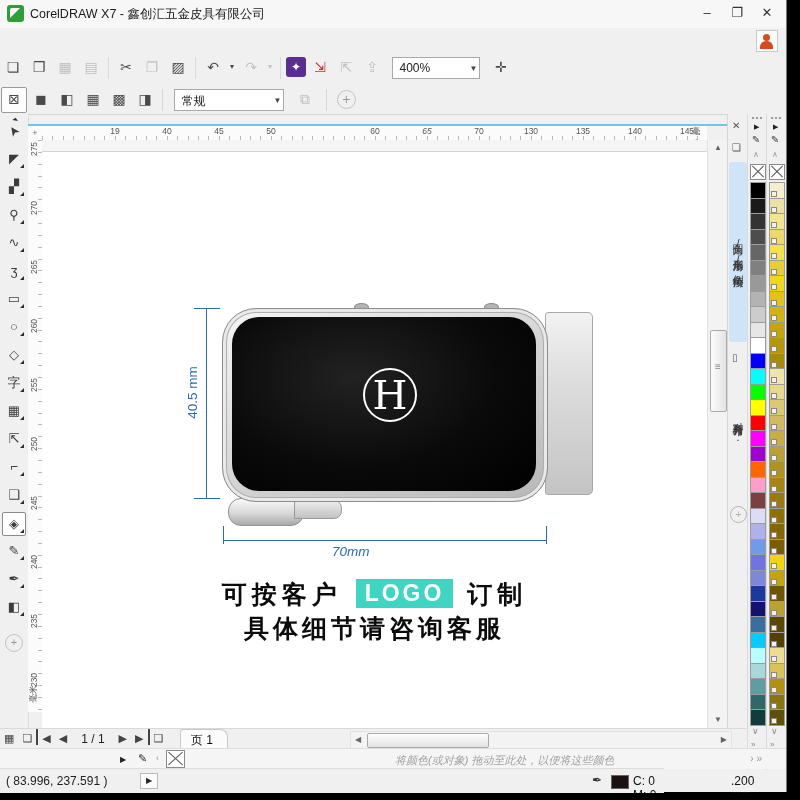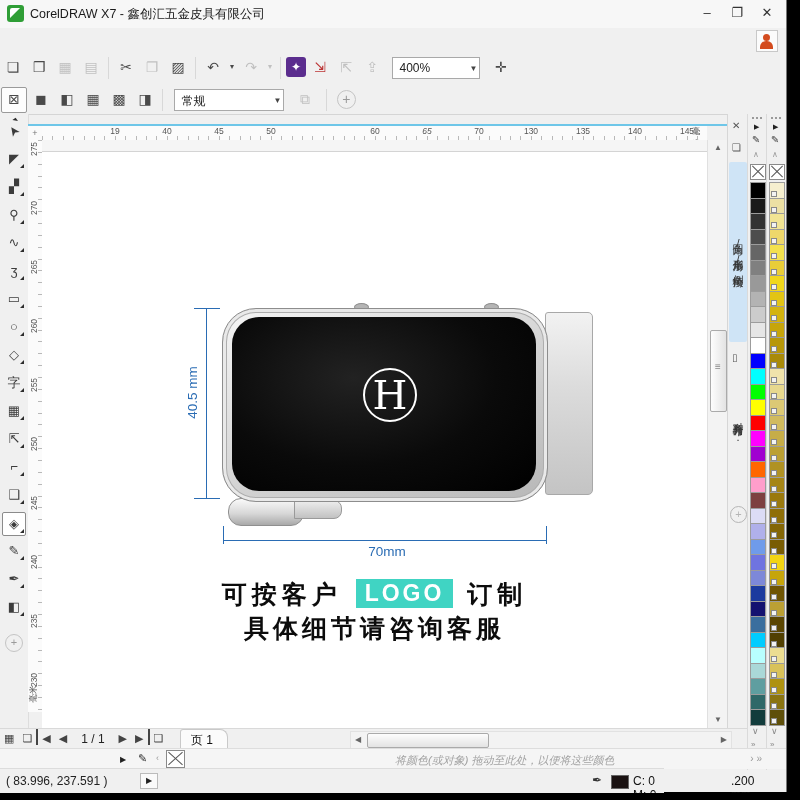--- a/index.html
+++ b/index.html
@@ -69,21 +69,21 @@
   #logo .letter{position:absolute;left:0;top:-1px;width:50px;height:50px;text-align:center;line-height:52px;
     color:#fff;font-family:"DejaVu Serif","Liberation Serif",serif;font-size:40px;font-weight:400;}
   
   .dim{color:#2a6cb4;}
   #vdim-line{position:absolute;left:164px;top:168px;width:1px;height:190px;background:#2a6cb4;}
   .vdim-tick{position:absolute;left:152px;width:26px;height:1px;background:#2a6cb4;}
   #vdim-label{position:absolute;left:115px;top:245px;width:70px;text-align:center;transform:rotate(-90deg);
     font-size:13.5px;}
   #hdim-line{position:absolute;left:181px;top:400px;width:323px;height:1px;background:#2a6cb4;}
   .hdim-tick{position:absolute;top:386px;width:1px;height:18px;background:#2a6cb4;}
-  #hdim-label{position:absolute;left:290px;top:404px;width:110px;text-align:center;font-size:13.5px;}
+  #hdim-label{position:absolute;left:290px;top:404px;width:110px;font-size:13.5px;font-style:italic;}
   
   #caption1{position:absolute;left:0;top:438px;width:665px;text-align:center;font-size:25px;font-weight:700;color:#0c0c0c;letter-spacing:5px;}
   #caption1 .hl{display:inline-block;color:#fff;padding:1px 9px;margin:0 2px;letter-spacing:3px;font-size:23px;vertical-align:2px;}
   #caption2{position:absolute;left:0;top:472px;width:665px;text-align:center;font-size:25px;font-weight:700;color:#0c0c0c;letter-spacing:4px;}
   
   #vscroll{position:absolute;left:707px;top:140px;width:20px;height:588px;background:#f3f3f3;border-left:1px solid #e0e0e0;}
   .sarrow{position:absolute;left:0;width:20px;height:16px;text-align:center;font-size:8px;color:#666;line-height:16px;}
   #vthumb{position:absolute;left:2px;top:190px;width:15px;height:80px;background:linear-gradient(to right,#fdfdfd,#e3e3e3);
     border:1px solid #aaa;border-radius:2px;}
   #vthumb:before{content:"≡";position:absolute;left:4px;top:30px;font-size:10px;color:#888;}

